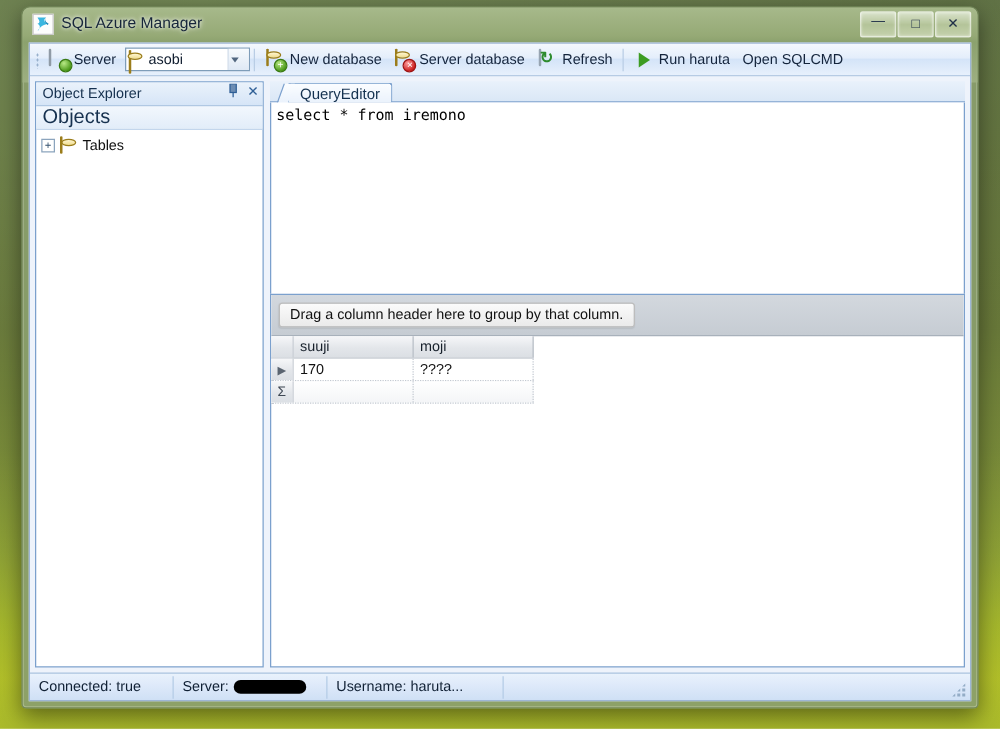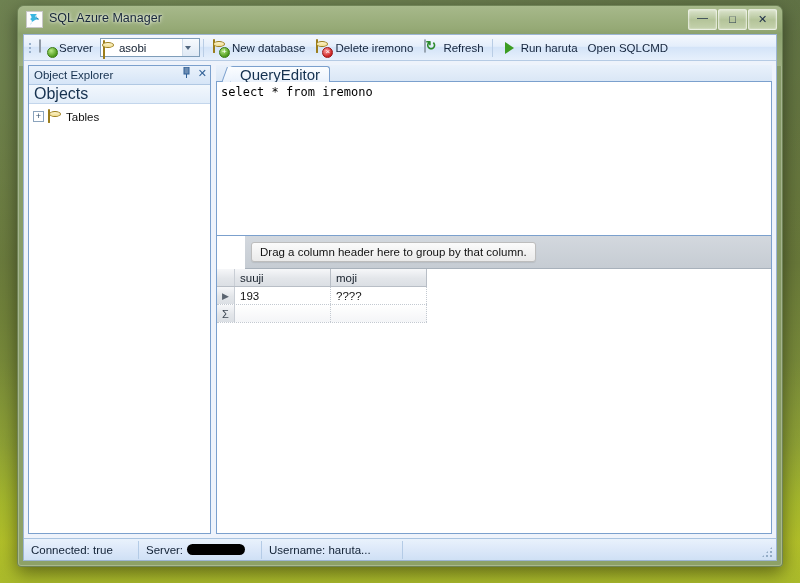--- a/index.html
+++ b/index.html
@@ -241,21 +241,21 @@
     border-bottom:1px solid #7ba0cd;
     box-sizing:border-box;
   }
   #tab-query{
     position:absolute; left:14px; top:1px; height:16px;
     padding:0 9px 0 9px;
     background: linear-gradient(to bottom, #fbfdff, #eaf2fc);
     border:1px solid #7ba0cd; border-bottom:none;
     border-radius: 3px 3px 0 0;
     display:flex; align-items:center;
-    font-size:15px; color:#14314f;
+    font-size:12px; color:#14314f;
     transform: skewX(0deg);
     box-sizing:border-box;
   }
   #tab-query:before{
     content:""; position:absolute; left:-7px; bottom:-1px;
     width:8px; height:16px;
     background: linear-gradient(to bottom, #fbfdff, #eaf2fc);
     border-left:1px solid #7ba0cd; border-bottom:none;
     transform: skewX(-20deg);
   }
@@ -274,21 +274,20 @@
     position:absolute; left:0; top:170px; right:0; bottom:0;
     border:1px solid #7ba0cd; background:#fff;
     box-sizing:border-box; overflow:hidden;
   }
   #group-panel{
     height:32px;
     background: linear-gradient(to bottom,#d3d8de,#c6ccd3);
     border-bottom:1px solid #a8b1bb;
     display:flex; align-items:center;
     padding-left:6px;
-    margin-left:28px;
   }
   #group-hint{
     background: linear-gradient(to bottom,#fbfbfb,#eaeaea);
     border:1px solid #bdbdbd; border-radius:3px;
     padding:3px 8px; font-size:11.5px; color:#111;
     box-shadow: 0 1px 1px rgba(0,0,0,.08);
     white-space:nowrap;
   }
   
   #grid{ width:210px; }
@@ -399,21 +398,21 @@
         <span class="tb-icon">
           <span class="ic-db"></span><span class="badge badge-add">+</span>
         </span>
         <span>New database</span>
       </div>
 
       <div class="tb-item">
         <span class="tb-icon">
           <span class="ic-db"></span><span class="badge badge-del">×</span>
         </span>
-        <span>Delete iremono</span>
+        <span>Server database</span>
       </div>
 
       <div class="tb-item">
         <span class="tb-icon"><span class="ic-refresh"></span></span>
         <span>Refresh</span>
       </div>
 
       <div class="tb-sep"></div>
 
       <div class="tb-item">
@@ -469,21 +468,21 @@
 
           <div id="grid">
             <div class="grid-row grid-head">
               <div class="cell-ind"></div>
               <div class="cell">suuji</div>
               <div class="cell">moji</div>
             </div>
 
             <div class="grid-row grid-data">
               <div class="cell-ind">▶</div>
-              <div class="cell">193</div>
+              <div class="cell">170</div>
               <div class="cell">????</div>
             </div>
 
             <div class="grid-row grid-sum">
               <div class="cell-ind">Σ</div>
               <div class="cell"></div>
               <div class="cell"></div>
             </div>
           </div>
         </div>

